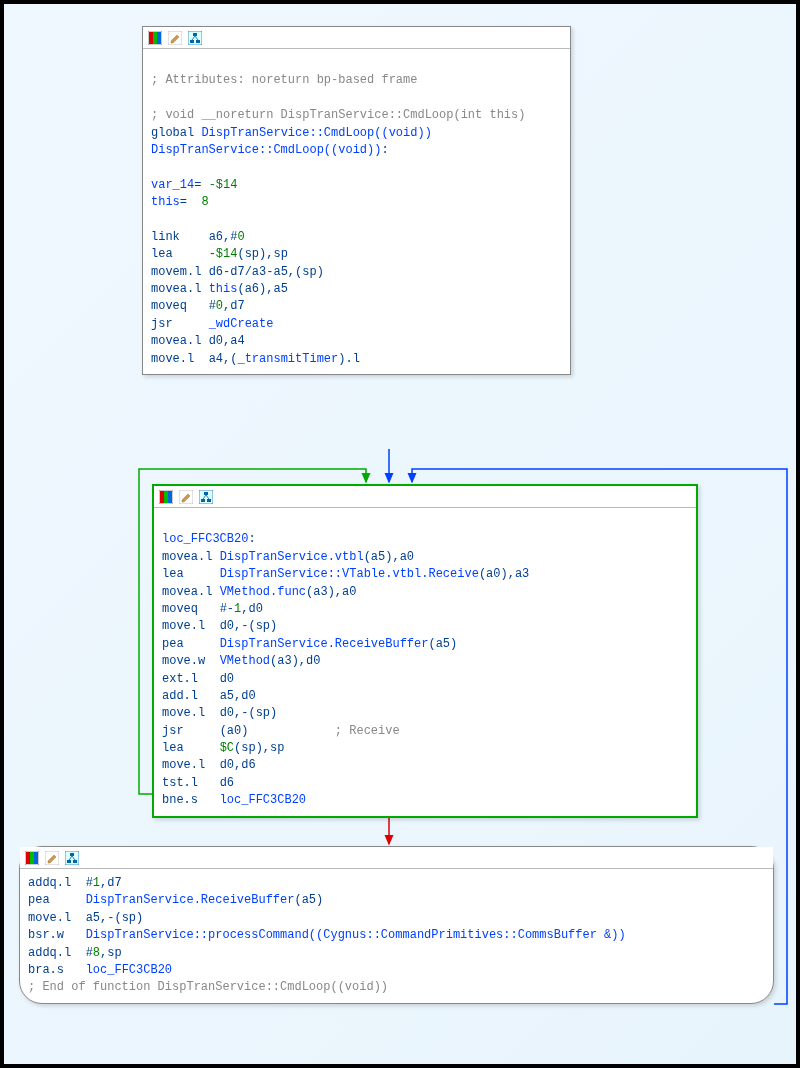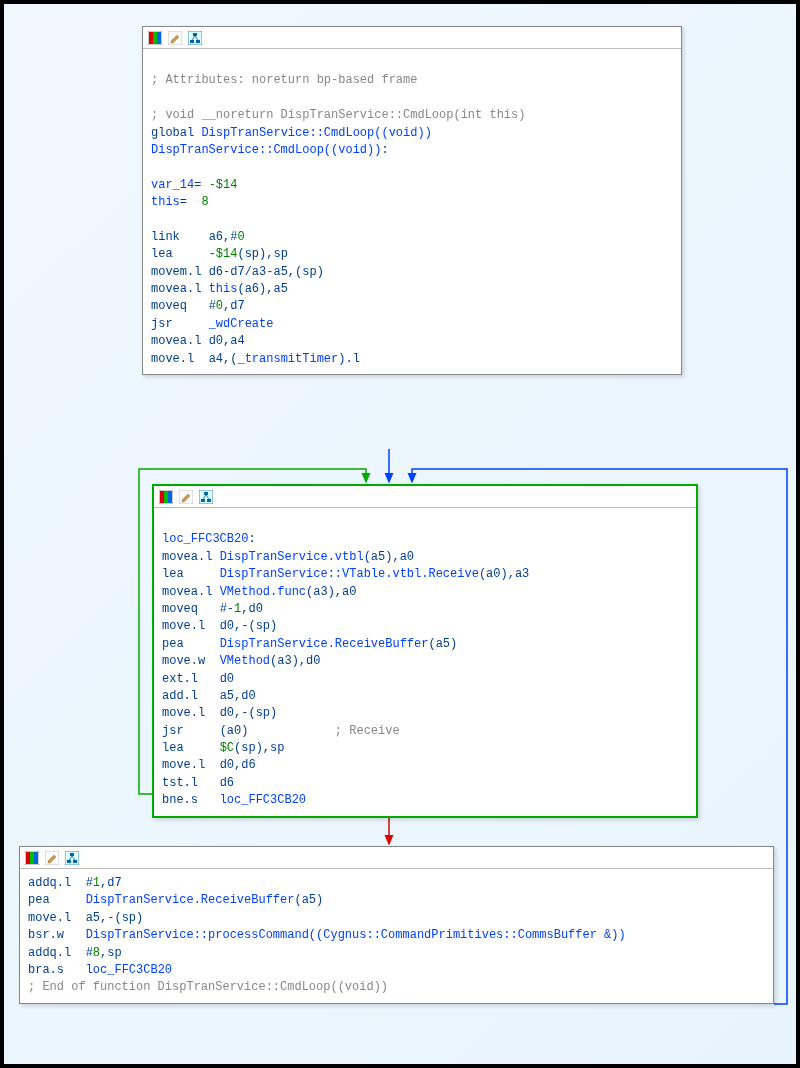--- a/index.html
+++ b/index.html
@@ -71,21 +71,21 @@
 
   <path d="M 385 445 L 385 478" stroke="#0040ff" stroke-width="1.5" fill="none" marker-end="url(#ah-blue)"></path>
 
   <path d="M 770 1000 L 783 1000 L 783 465 L 408 465 L 408 478" stroke="#0040ff" stroke-width="1.5" fill="none" marker-end="url(#ah-blue)"></path>
 
   <path d="M 148 790 L 135 790 L 135 465 L 362 465 L 362 478" stroke="#0a0" stroke-width="1.5" fill="none" marker-end="url(#ah-green)"></path>
 
   <path d="M 385 805 L 385 840" stroke="#d00" stroke-width="1.5" fill="none" marker-end="url(#ah-red)"></path>
 </svg>
 
-<div class="node" style="left:138px; top:22px; width:540px;">
+<div class="node" style="left:138px; top:22px; width:429px;">
   <div class="node-header">
     <span class="icon-box">
       <svg width="14" height="14" viewBox="0 0 14 14">
           <rect x="0" y="0" width="14" height="14" fill="#fff" stroke="#333" stroke-width="0.5"></rect>
           <rect x="1" y="1" width="4" height="12" fill="#d00"></rect>
           <rect x="5" y="1" width="4" height="12" fill="#0b0"></rect>
           <rect x="9" y="1" width="4" height="12" fill="#06d"></rect>
         </svg>
     </span>
     <span class="icon-box">
@@ -162,21 +162,21 @@
 <span class="c-navy">ext.l</span>   <span class="c-navy">d0</span>
 <span class="c-navy">add.l</span>   <span class="c-navy">a5,d0</span>
 <span class="c-navy">move.l</span>  <span class="c-navy">d0,-(sp)</span>
 <span class="c-navy">jsr</span>     <span class="c-navy">(a0)</span>            <span class="c-gray">; Receive</span>
 <span class="c-navy">lea</span>     <span class="c-green">$C</span><span class="c-navy">(sp),sp</span>
 <span class="c-navy">move.l</span>  <span class="c-navy">d0,d6</span>
 <span class="c-navy">tst.l</span>   <span class="c-navy">d6</span>
 <span class="c-navy">bne.s</span>   <span class="c-blue">loc_FFC3CB20</span></div>
 </div>
 
-<div class="node" style="left:15px; top:842px; width:755px;">
+<div class="node" style="left:15px; top:842px; width:755px;border-radius:23px;">
   <div class="node-header">
     <span class="icon-box">
       <svg width="14" height="14" viewBox="0 0 14 14">
           <rect x="0" y="0" width="14" height="14" fill="#fff" stroke="#333" stroke-width="0.5"></rect>
           <rect x="1" y="1" width="4" height="12" fill="#d00"></rect>
           <rect x="5" y="1" width="4" height="12" fill="#0b0"></rect>
           <rect x="9" y="1" width="4" height="12" fill="#06d"></rect>
         </svg>
     </span>
     <span class="icon-box">

